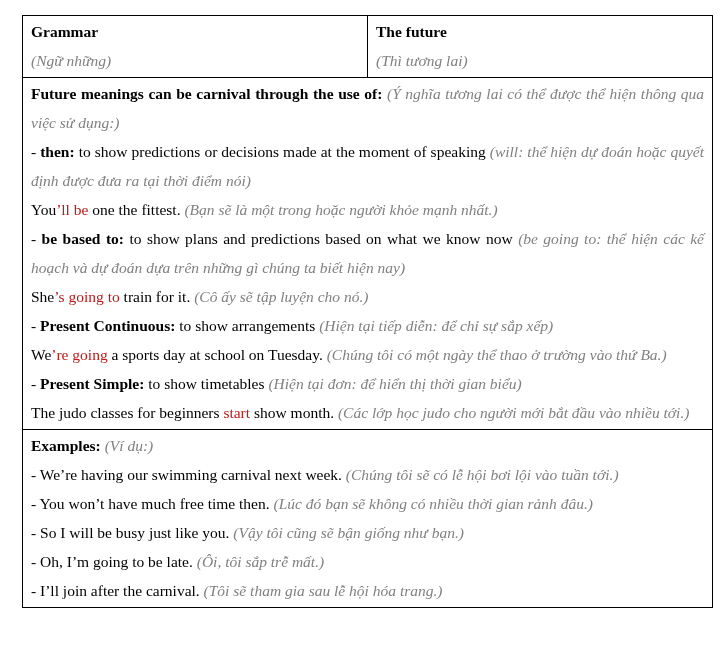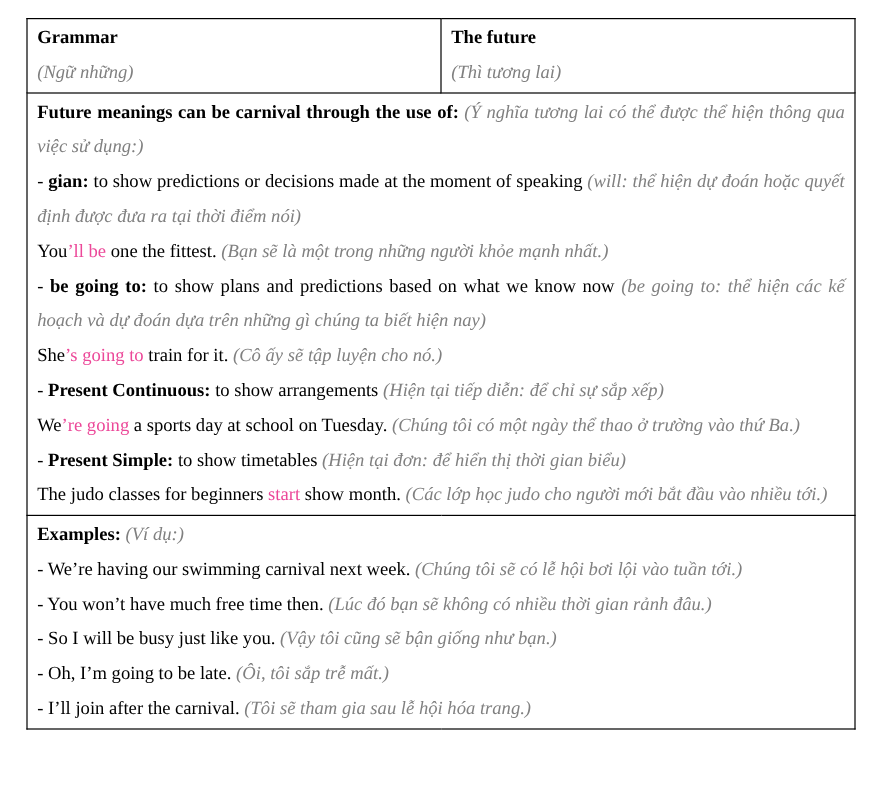--- a/index.html
+++ b/index.html
@@ -39,21 +39,21 @@
     .para {
       line-height: 29px;
       margin: 0;
       text-align: justify;
     }
     .vi {
       color: #808080;
       font-style: italic;
     }
     .b { font-weight: bold; }
-    .hl { color: #ec4899; }
+    .hl { color: #b91c1c; }
     .header-cell { padding-top: 1px !important; padding-bottom: 2px !important; }
     .body-cell { padding-top: 1px !important; padding-bottom: 2px !important; }
   </style>
 </head>
 <body>
 
 <table class="grammar-table">
   <colgroup>
     <col class="col-left">
     <col class="col-right">
@@ -70,24 +70,24 @@
     </td>
   </tr>
 
   <tr>
     <td colspan="2" class="body-cell">
       <p class="para">
         <span class="b">Future meanings can be carnival through the use of:</span>
         <span class="vi">(Ý nghĩa tương lai có thể được thể hiện thông qua việc sử dụng:)</span>
       </p>
 
-      <p class="para"><span>- </span><span class="b">gian:</span><span> to show predictions or decisions made at the moment of speaking </span><span class="vi">(will: thể hiện dự đoán hoặc quyết định được đưa ra tại thời điểm nói)</span></p>
-      <p class="para"><span>You</span><span class="hl">’ll be</span><span> one the fittest. </span><span class="vi">(Bạn sẽ là một trong những người khỏe mạnh nhất.)</span></p>
+      <p class="para"><span>- </span><span class="b">then:</span><span> to show predictions or decisions made at the moment of speaking </span><span class="vi">(will: thể hiện dự đoán hoặc quyết định được đưa ra tại thời điểm nói)</span></p>
+      <p class="para"><span>You</span><span class="hl">’ll be</span><span> one the fittest. </span><span class="vi">(Bạn sẽ là một trong hoặc người khỏe mạnh nhất.)</span></p>
 
-      <p class="para"><span>- </span><span class="b">be going to:</span><span> to show plans and predictions based on what we know now </span><span class="vi">(be going to: thể hiện các kế hoạch và dự đoán dựa trên những gì chúng ta biết hiện nay)</span></p>
+      <p class="para"><span>- </span><span class="b">be based to:</span><span> to show plans and predictions based on what we know now </span><span class="vi">(be going to: thể hiện các kế hoạch và dự đoán dựa trên những gì chúng ta biết hiện nay)</span></p>
       <p class="para"><span>She</span><span class="hl">’s going to</span><span> train for it. </span><span class="vi">(Cô ấy sẽ tập luyện cho nó.)</span></p>
 
       <p class="para"><span>- </span><span class="b">Present Continuous:</span><span> to show arrangements </span><span class="vi">(Hiện tại tiếp diễn: để chỉ sự sắp xếp)</span></p>
       <p class="para"><span>We</span><span class="hl">’re going</span><span> a sports day at school on Tuesday. </span><span class="vi">(Chúng tôi có một ngày thể thao ở trường vào thứ Ba.)</span></p>
 
       <p class="para"><span>- </span><span class="b">Present Simple:</span><span> to show timetables </span><span class="vi">(Hiện tại đơn: để hiển thị thời gian biểu)</span></p>
       <p class="para"><span>The judo classes for beginners </span><span class="hl">start</span><span> show month. </span><span class="vi">(Các lớp học judo cho người mới bắt đầu vào nhiều tới.)</span></p>
     </td>
   </tr>
 

